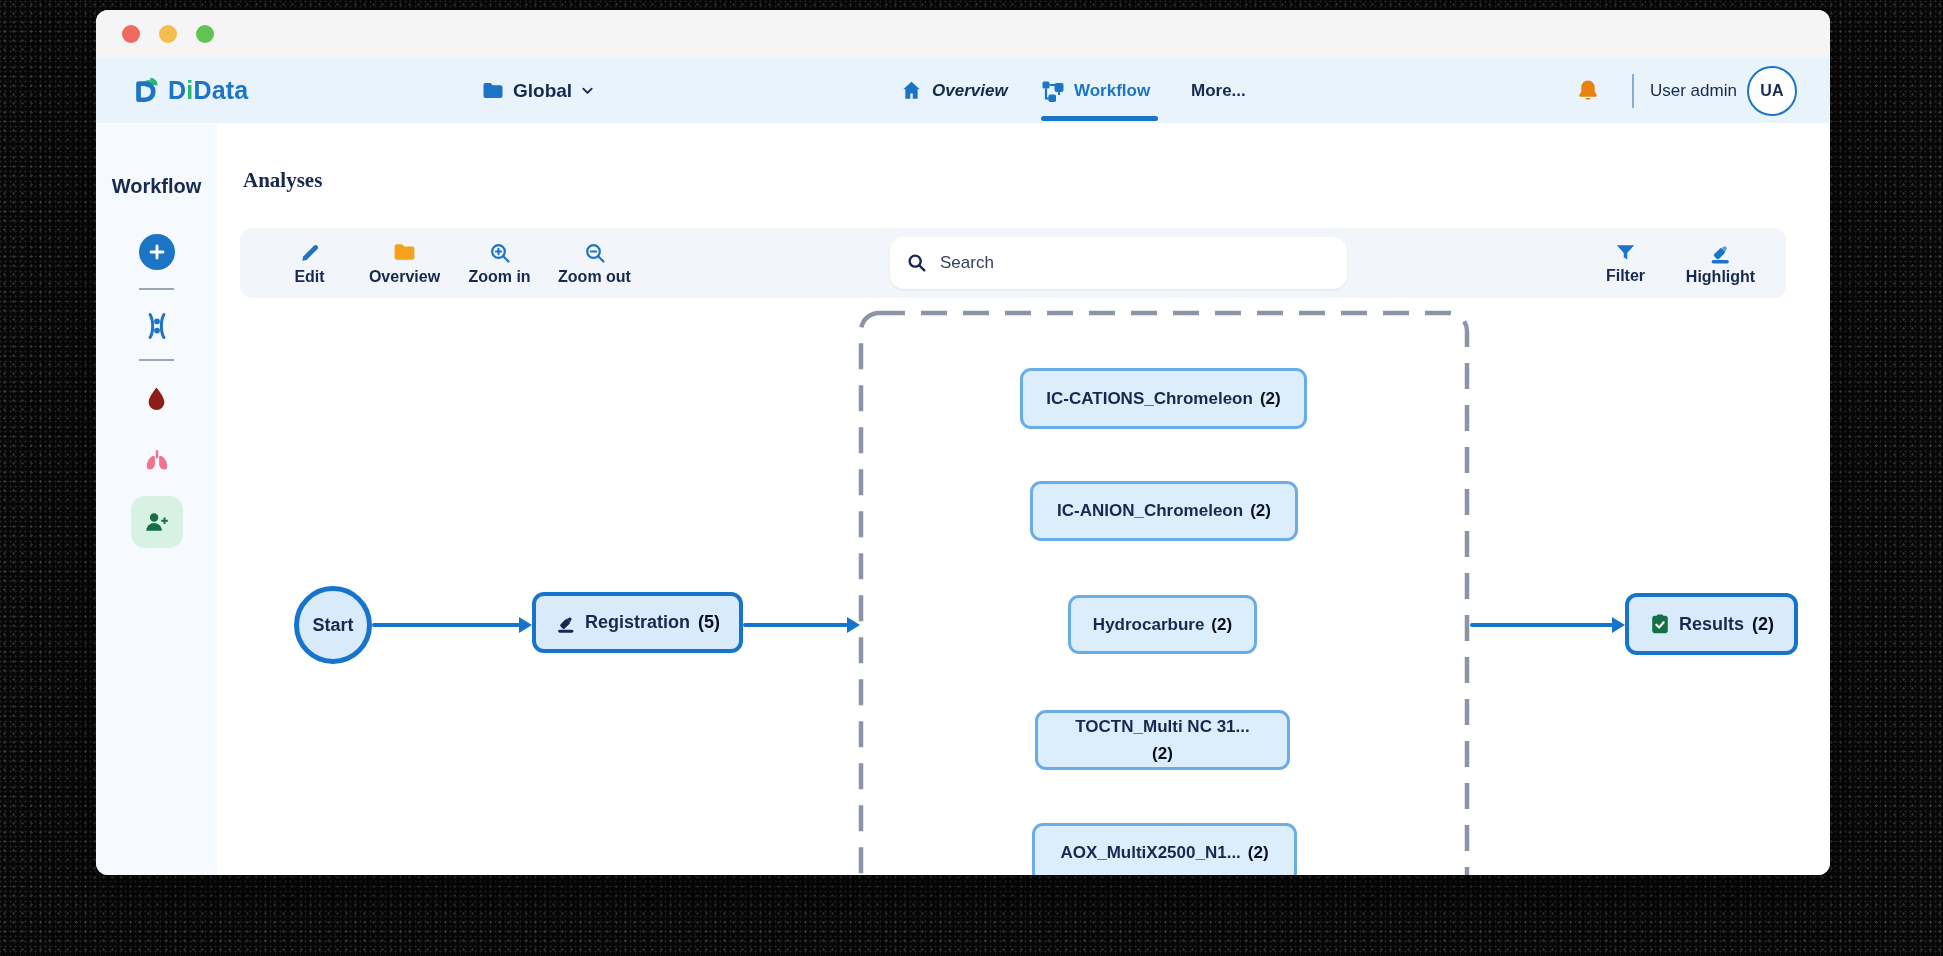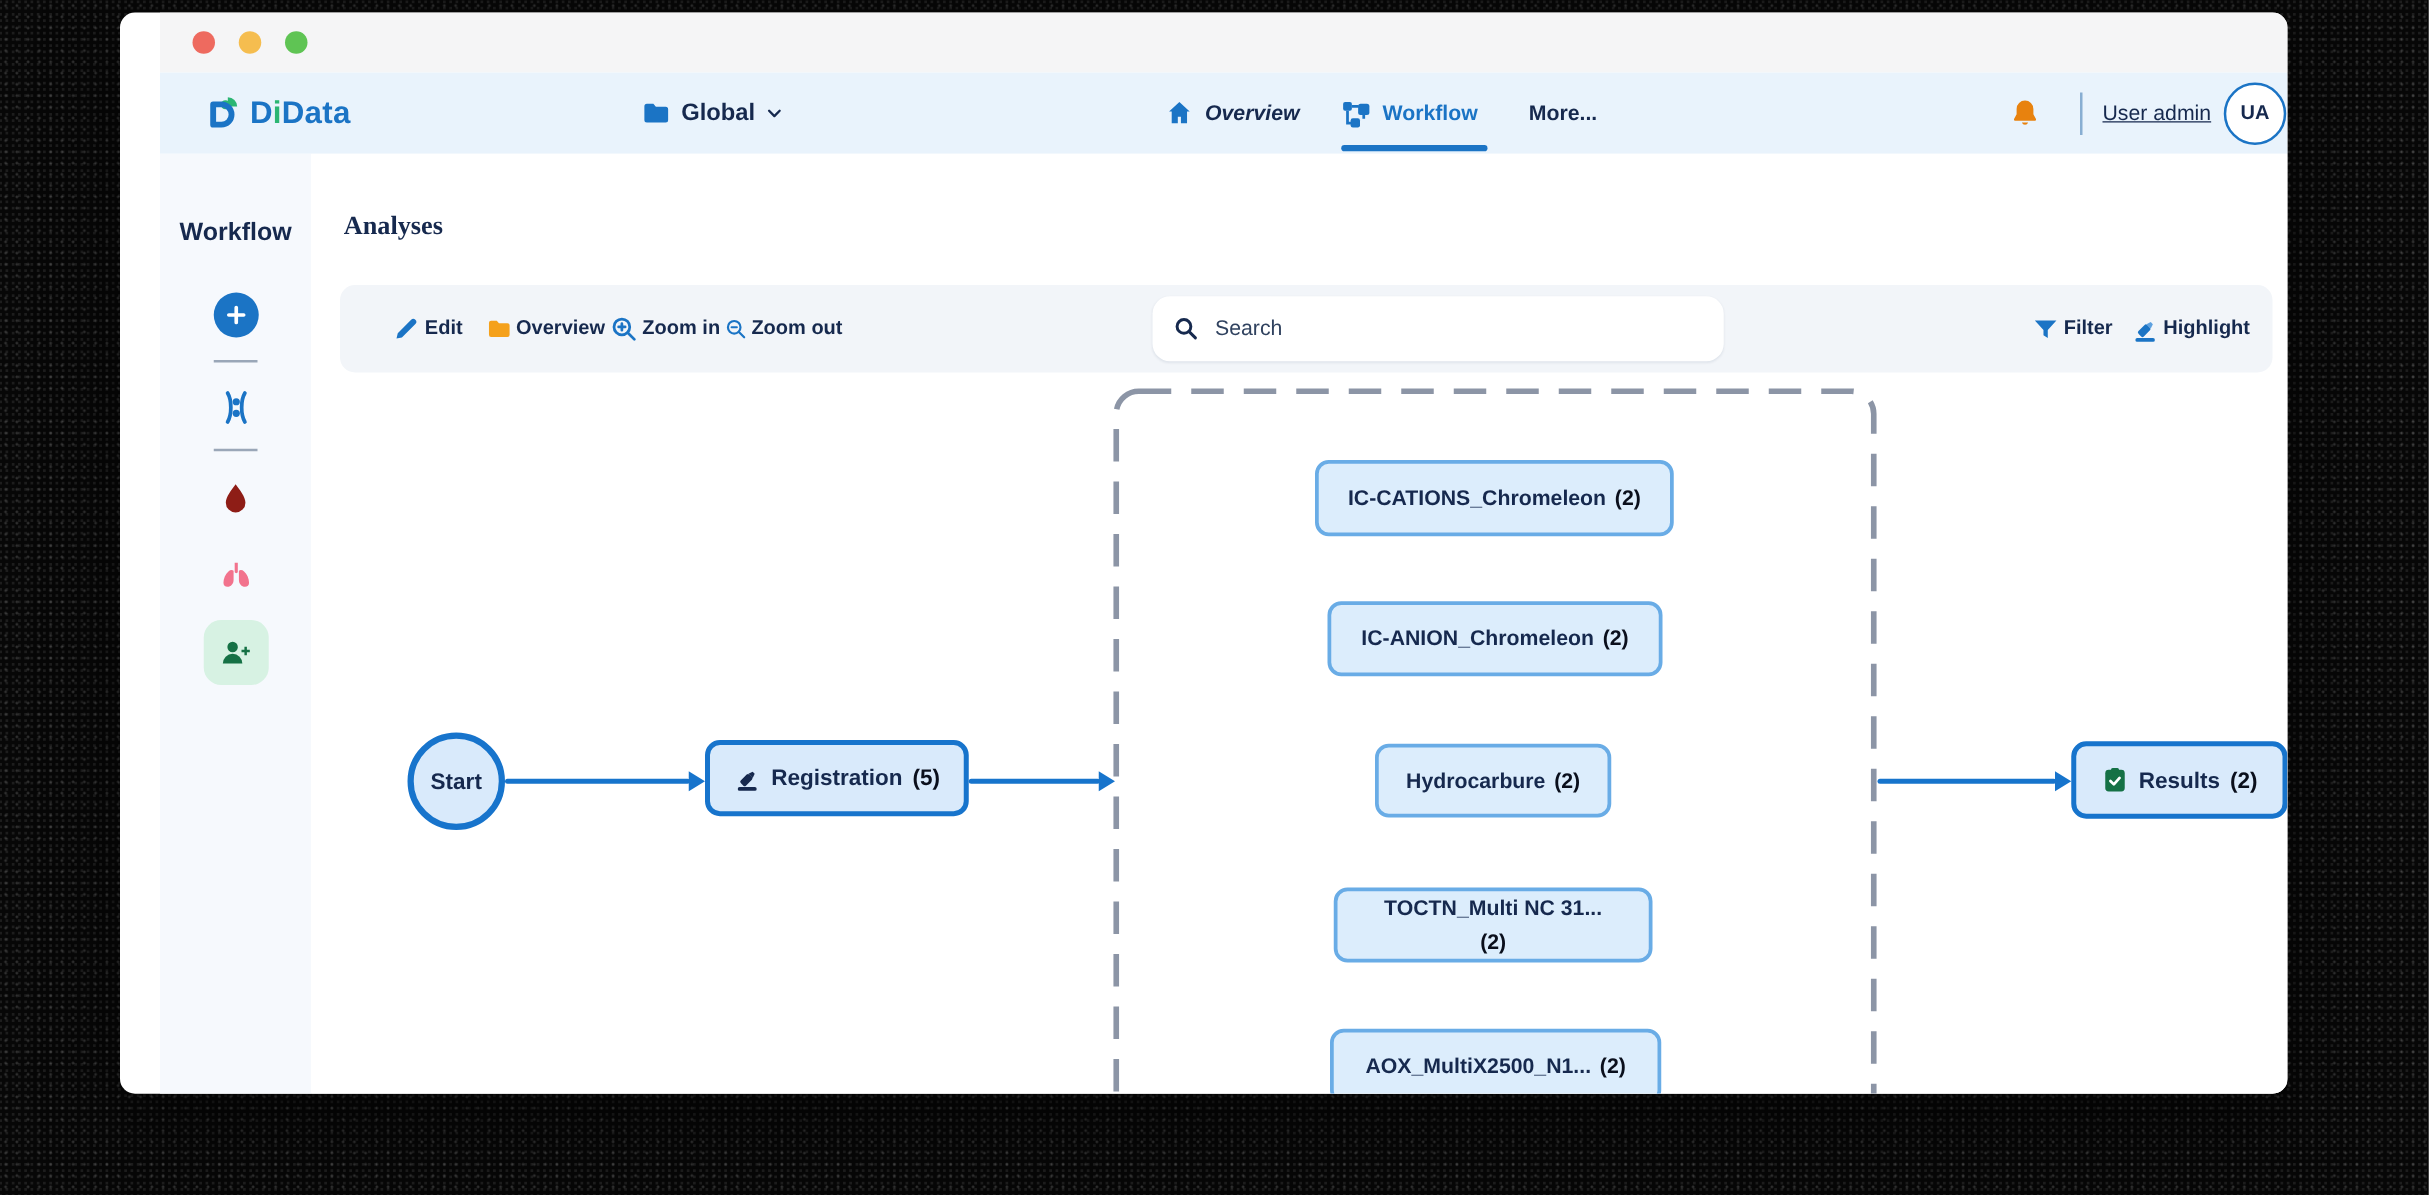--- a/index.html
+++ b/index.html
@@ -11,21 +11,20 @@
       radial-gradient(rgba(255,255,255,.16) 1px, transparent 1.3px),
       radial-gradient(rgba(255,255,255,.09) 1px, transparent 1.3px);
     background-size:9px 9px, 5px 5px;
     background-position:0 0, 3px 4px;
     position:relative;
   }
   .window{
     position:absolute; left:96px; top:10px; width:1734px; height:865px;
     background:#fff; border-radius:12px; overflow:hidden;
     box-shadow:0 20px 60px rgba(0,0,0,.55);
-    padding-left:32px;
   }
   
   .titlebar{ height:48px; background:#f5f5f6; position:relative; }
   .tl-dot{ position:absolute; top:15px; width:18px; height:18px; border-radius:50%; }
   .tl-red{ left:26px; background:#ee6a5f; }
   .tl-yellow{ left:63px; background:#f5bd4f; }
   .tl-green{ left:100px; background:#5fc454; }
   
   .navbar{ height:65px; background:#e9f3fc; position:relative; }
   .nav-abs{ position:absolute; top:0; height:65px; display:flex; align-items:center; gap:9px; }
@@ -38,41 +37,41 @@
   .nav-item .lbl{ font-size:17px; font-weight:700; color:#16294e; }
   .nav-item.active .lbl{ color:#1b74c5; }
   .nav-overview{ left:804px;font-style:italic; }
   .nav-workflow{ left:945px; }
   .nav-more{ left:1095px; }
   .tab-underline{ position:absolute; left:945px; top:58px; width:117px; height:5px;
     background:#1b74c5; border-radius:3px; }
   .nav-bell{ left:1479px; }
   .nav-divider{ position:absolute; left:1536px; top:16px; width:2px; height:34px; background:#88aed2; }
   .user-box{ left:1554px; gap:10px; cursor:pointer; }
-  .user-name{ font-size:17px; color:#16294e;text-decoration:underline; }
+  .user-name{ font-size:17px; color:#16294e; }
   .avatar{ width:50px; height:50px; border-radius:50%; border:2px solid #1b74c5;
     background:#fff; display:flex; align-items:center; justify-content:center;
     font-size:16px; font-weight:600; color:#16294e; }
   
   .content-row{ display:flex; height:752px; }
   .sidebar{ width:121px; background:#f6f9fd; position:relative; flex:none; }
   .sb-title{ position:absolute; left:10px; top:52px; width:101px; text-align:center;
     font-size:20px; font-weight:700; color:#16294e; }
   .sb-item{ position:absolute; left:0; width:121px; display:flex; justify-content:center; cursor:pointer; }
   .plus-btn{ width:36px; height:36px; border-radius:50%; background:#1b74c5;
     display:flex; align-items:center; justify-content:center; }
   .sb-div{ position:absolute; left:43px; width:35px; height:2px; background:#9aa7b8; }
   .sb-active{ width:52px; height:52px; background:#d7f2e3; border-radius:14px;
     display:flex; align-items:center; justify-content:center; }
   .main{ flex:1; background:#fff; position:relative; }
   .page-title{ position:absolute; left:26px; top:45px; font-size:21px; font-weight:700; color:#16294e;font-family:Liberation Serif, serif; }
   
   .toolbar{ position:absolute; left:23px; top:105px; width:1546px; height:70px;
     background:#f2f5f9; border-radius:12px; display:flex; align-items:center; }
-  .tb-btn{ display:flex; flex-direction:row; align-items:center; justify-content:center;
+  .tb-btn{ display:flex; flex-direction:column; align-items:center; justify-content:center;
     gap:3px; cursor:pointer; }
   .tb-btn .lbl{ font-size:16px; font-weight:700; color:#16294e; white-space:nowrap; }
   .tb-left{ position:absolute; left:22px; top:0; height:70px; display:flex; align-items:center; }
   .tb-left .tb-btn{ width:95px; }
   .tb-right{ position:absolute; right:18px; top:0; height:70px; display:flex; align-items:center; }
   .tb-right .tb-btn{ width:95px; }
   .search-box{ position:absolute; left:650px; top:9px; width:457px; height:52px;
     background:#fff; border-radius:14px; display:flex; align-items:center; padding:0 16px;
     box-shadow:0 1px 2px rgba(16,40,80,.08); }
   .search-box input{ border:none; outline:none; background:transparent; flex:1;

